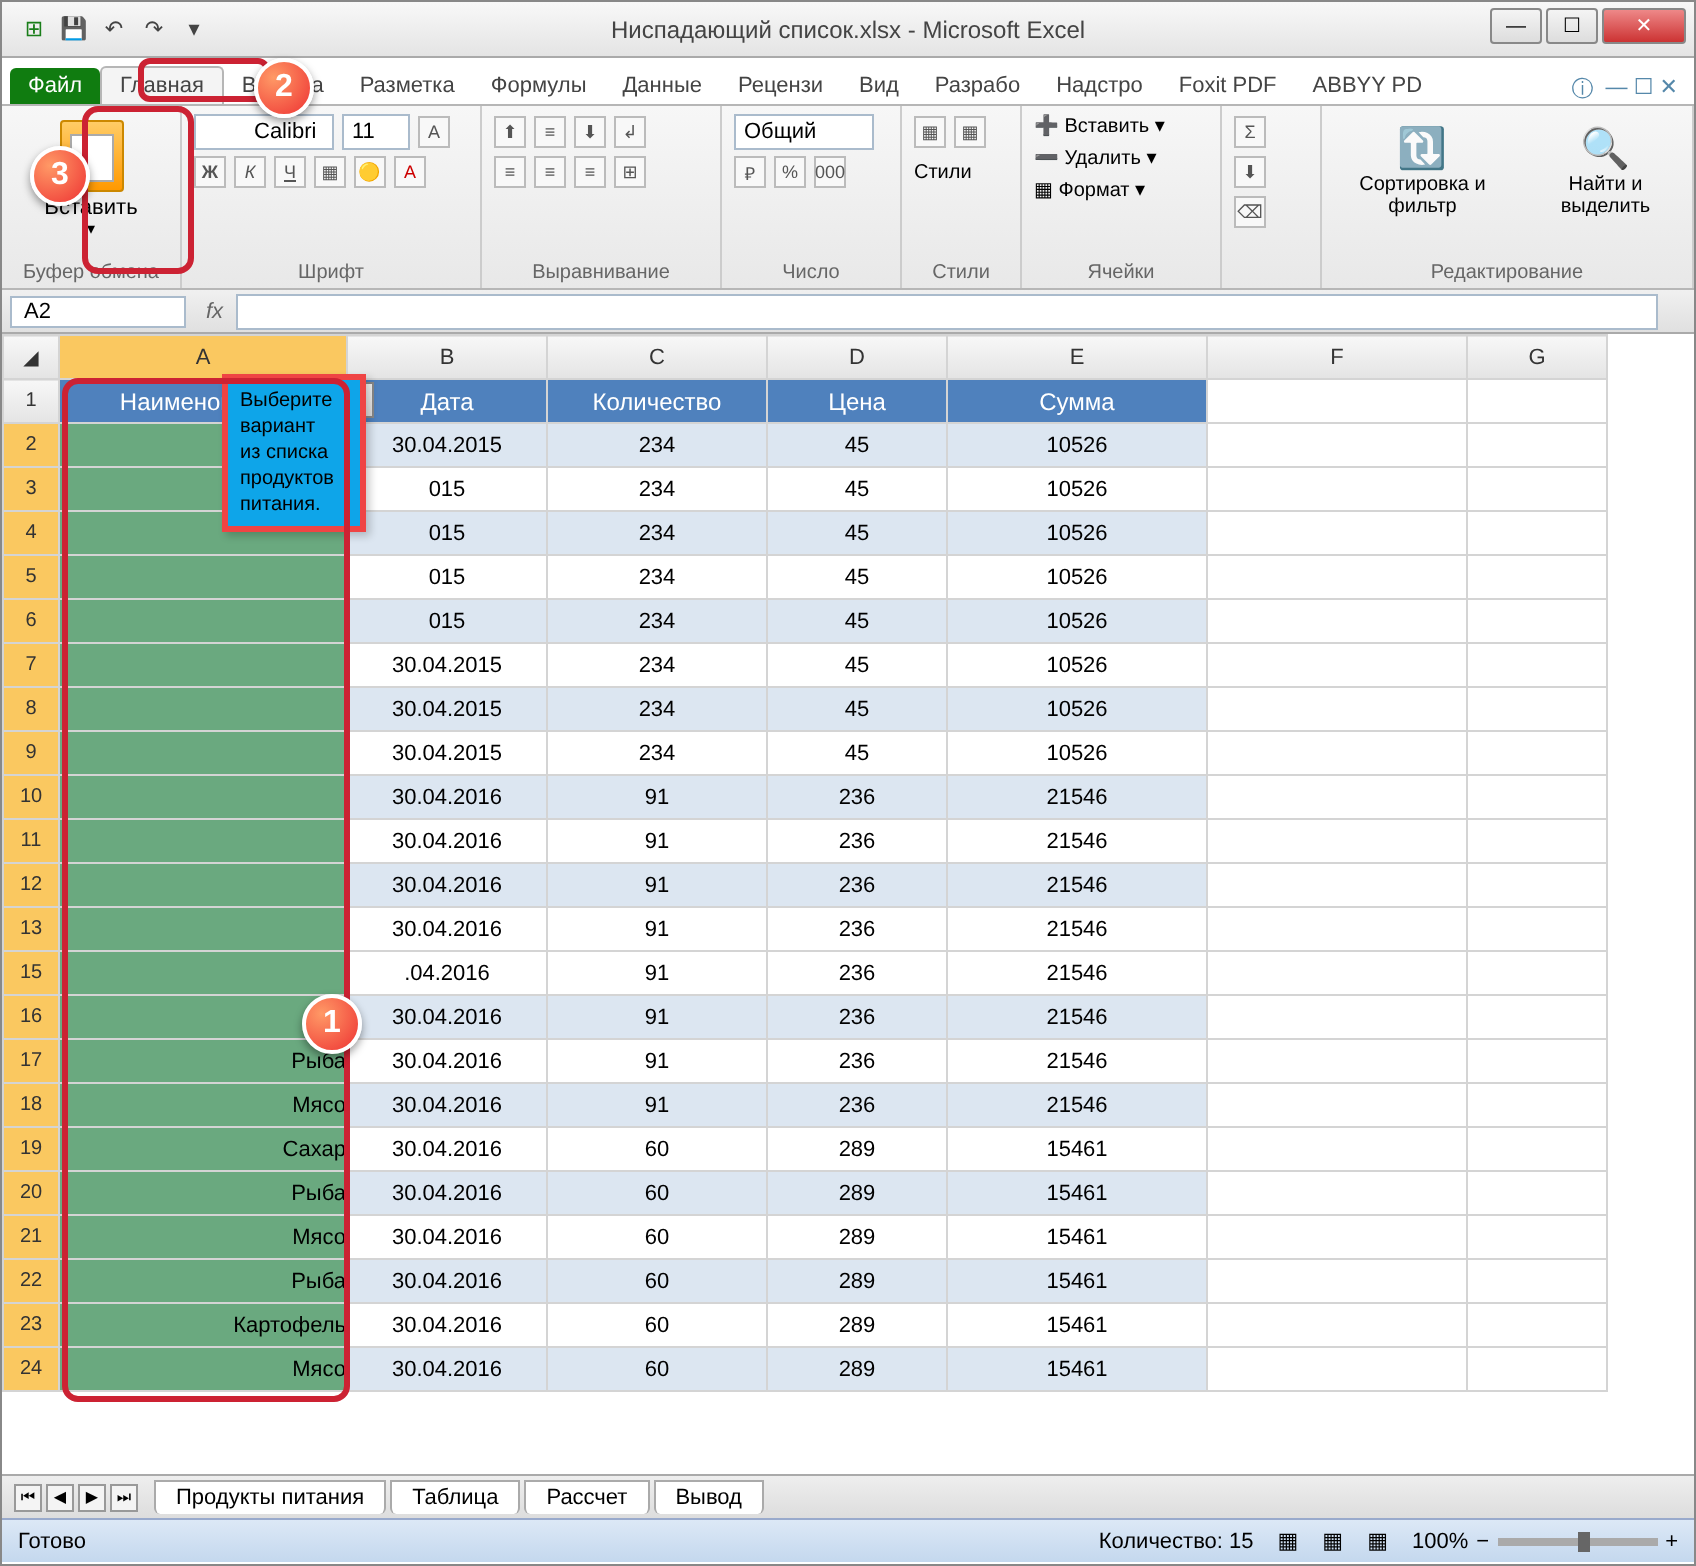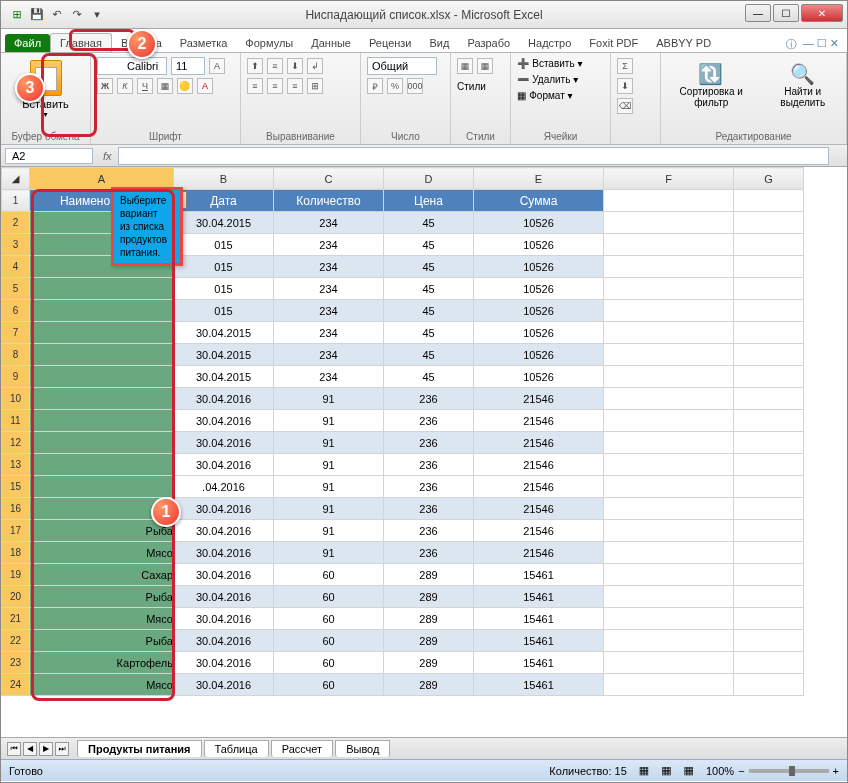--- a/index.html
+++ b/index.html
@@ -40,21 +40,21 @@
 .selcell{background:#6aa97f}
 td.selcell{text-align:right;padding-left:4px}
 .tooltip{position:absolute;left:110px;top:20px;background:#0ea5e9;border:3px solid #ef4444;padding:4px 6px;font-size:10px;line-height:1.3;box-shadow:2px 2px 4px rgba(0,0,0,.2);z-index:5;width:72px}
 .dd-arrow{position:absolute;left:170px;top:24px;width:16px;height:18px;border:1px solid #888;background:linear-gradient(#f4f4f4,#ddd);font-size:9px;display:flex;align-items:center;justify-content:center;z-index:4}
 .sel-border{position:absolute;left:30px;top:22px;width:144px;height:512px;border:3px solid #c23;border-radius:8px;pointer-events:none;z-index:6}
 .callout{position:absolute;width:30px;height:30px;border-radius:50%;background:radial-gradient(circle at 30% 30%,#f96,#e33);border:2px solid #fff;box-shadow:0 2px 4px rgba(0,0,0,.4);color:#fff;font-weight:bold;font-size:16px;display:flex;align-items:center;justify-content:center;z-index:20}
 .sheettabs{height:22px;background:linear-gradient(#eee,#ddd);display:flex;align-items:center;border-top:1px solid #aaa;font-size:11px}
 .navbtns{display:flex;padding:0 6px;gap:2px}
 .navbtn{width:14px;height:14px;border:1px solid #999;background:#f4f4f4;font-size:8px;display:flex;align-items:center;justify-content:center}
 .stab{padding:2px 10px;background:#fff;border:1px solid #aaa;border-bottom:none;margin-left:2px;border-radius:0 0 3px 3px}
-.stab.act{background:#fff;font-weight:bold}
+.stab.act{background:#fff;font-weight:normal}
 .statusbar{height:22px;background:linear-gradient(#dce8f6,#c4d8ee);display:flex;align-items:center;font-size:11px;padding:0 8px;border-top:1px solid #9ac}
 .st-right{margin-left:auto;display:flex;gap:12px;align-items:center}
 .zoom{display:flex;align-items:center;gap:4px}
 .zslider{width:80px;height:4px;background:#aaa;position:relative}
 .zslider:after{content:'';position:absolute;left:40px;top:-3px;width:6px;height:10px;background:#666}
 .hl-paste{position:absolute;left:40px;top:52px;width:56px;height:84px;border:3px solid #c23;border-radius:8px;pointer-events:none;z-index:19}
 .hl-tab{position:absolute;left:68px;top:28px;width:66px;height:22px;border:3px solid #c23;border-radius:6px;pointer-events:none;z-index:19}
 .rrow{display:flex;gap:4px;align-items:center;height:20px}
 .ricon{width:16px;height:16px;border:1px solid #bbb;background:#f8f8f8;font-size:9px;display:flex;align-items:center;justify-content:center;color:#555}
 </style>

